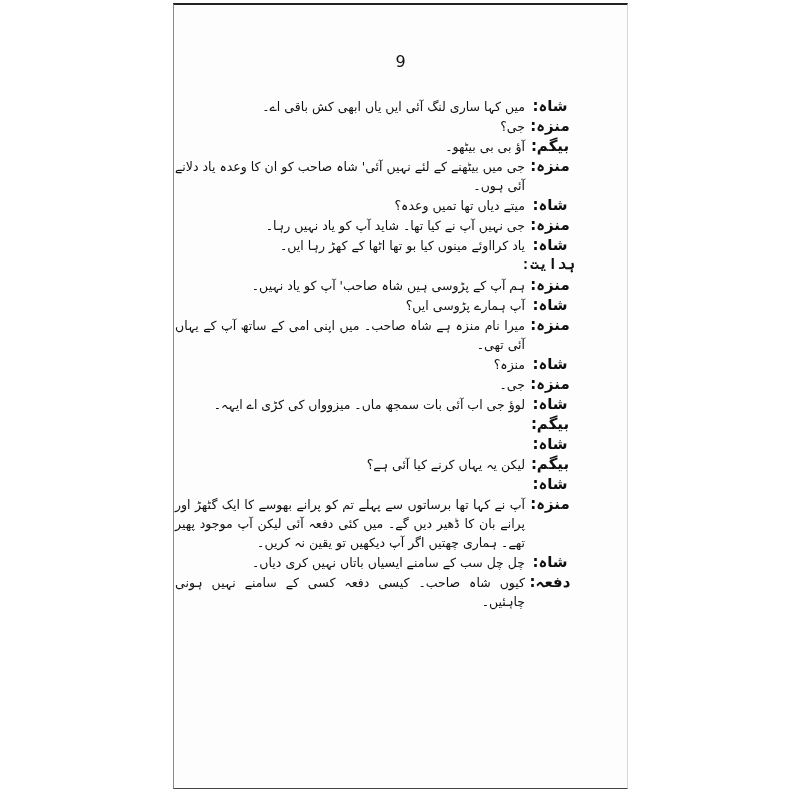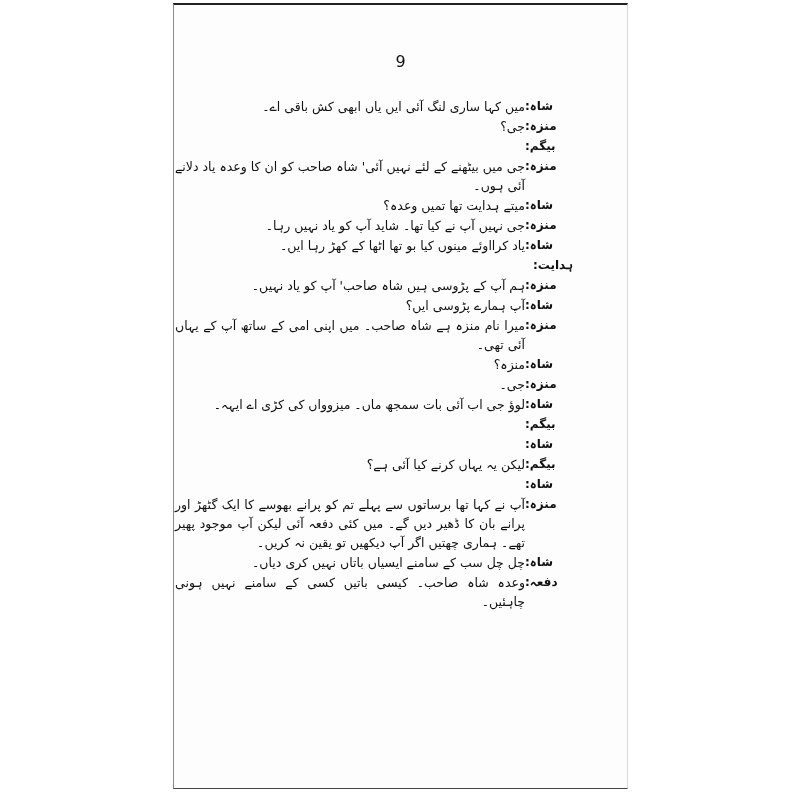--- a/index.html
+++ b/index.html
@@ -46,56 +46,57 @@
     .line {
       display: flex;
       flex-direction: row;
       align-items: flex-start;
       line-height: 19px;
       margin-bottom: 1px;
     }
     .speaker {
       flex: 0 0 50px;
       font-weight: bold;
-      font-size: 12px;
-      text-align: left;
+      font-size: 15px;
+      text-align: center;
       white-space: nowrap;
     }
     .speech {
       flex: 1 1 auto;
       text-align: justify;
       text-align-last: right;
     }
-    .line.tight .speaker { flex-basis: 42px; }
+    .line.tight .speaker { flex-basis: 42px; font-family: Liberation Mono, monospace; }
   </style>
 </head>
 <body>
 
 <div class="page">
   <div class="page-number">9</div>
 
   <div class="dialogue">
     <div class="line">
       <span class="speaker">شاہ:</span>
       <span class="speech">میں کہا ساری لنگ آئی ایں یاں ابھی کش باقی اے۔</span>
     </div>
     <div class="line">
       <span class="speaker">منزہ:</span>
       <span class="speech">جی؟</span>
     </div>
     <div class="line">
       <span class="speaker">بیگم:</span>
+      <span class="speech">آؤ بی بی بیٹھو۔</span>
     </div>
     <div class="line">
       <span class="speaker">منزہ:</span>
       <span class="speech">جی میں بیٹھنے کے لئے نہیں آئی' شاہ صاحب کو ان کا وعدہ یاد دلانے آئی ہوں۔</span>
     </div>
     <div class="line">
       <span class="speaker">شاہ:</span>
-      <span class="speech">میتے ہدایت تھا تمیں وعدہ؟</span>
+      <span class="speech">میتے دیاں تھا تمیں وعدہ؟</span>
     </div>
     <div class="line">
       <span class="speaker">منزہ:</span>
       <span class="speech">جی نہیں آپ نے کیا تھا۔ شاید آپ کو یاد نہیں رہا۔</span>
     </div>
     <div class="line">
       <span class="speaker">شاہ:</span>
       <span class="speech">یاد کرااوئے مینوں کیا بو تھا اٹھا کے کھڑ رہا ایں۔</span>
     </div>
     <div class="line tight">
@@ -141,16 +142,16 @@
     <div class="line">
       <span class="speaker">منزہ:</span>
       <span class="speech">آپ نے کہا تھا برساتوں سے پہلے تم کو پرانے بھوسے کا ایک گٹھڑ اور پرانے بان کا ڈھیر دیں گے۔ میں کئی دفعہ آئی لیکن آپ موجود پھیر تھے۔ ہماری چھتیں اگر آپ دیکھیں تو یقین نہ کریں۔</span>
     </div>
     <div class="line">
       <span class="speaker">شاہ:</span>
       <span class="speech">چل چل سب کے سامنے ایسیاں باتاں نہیں کری دیاں۔</span>
     </div>
     <div class="line">
       <span class="speaker">دفعہ:</span>
-      <span class="speech">وعدہ شاہ صاحب۔ کیسی باتیں کسی کے سامنے نہیں ہونی چاہئیں۔</span>
+      <span class="speech">کیوں شاہ صاحب۔ کیسی دفعہ کسی کے سامنے نہیں ہونی چاہئیں۔</span>
     </div>
   </div>
 </div>
 
 </body></html>

